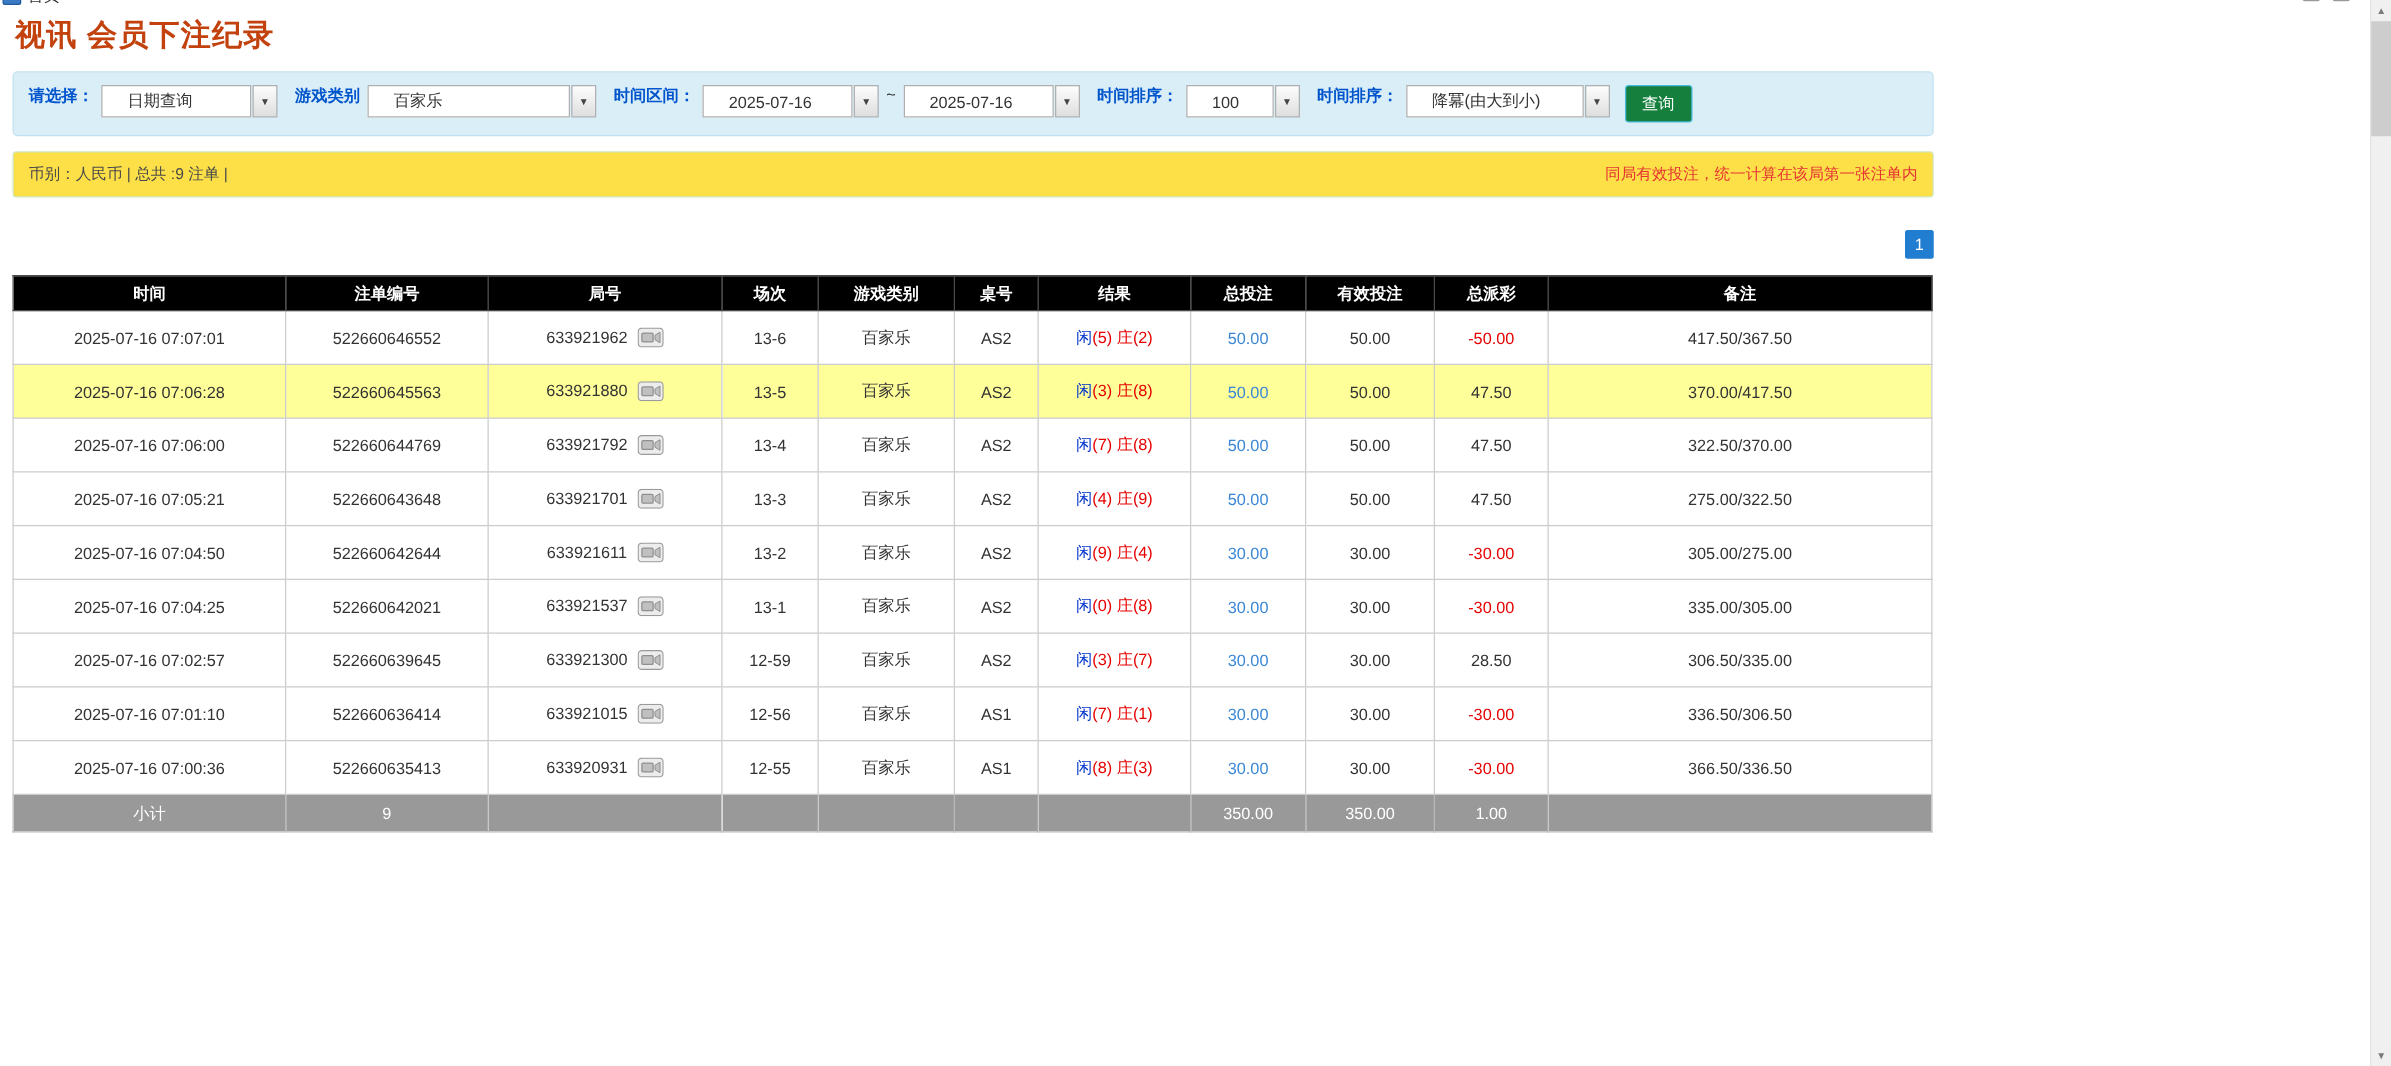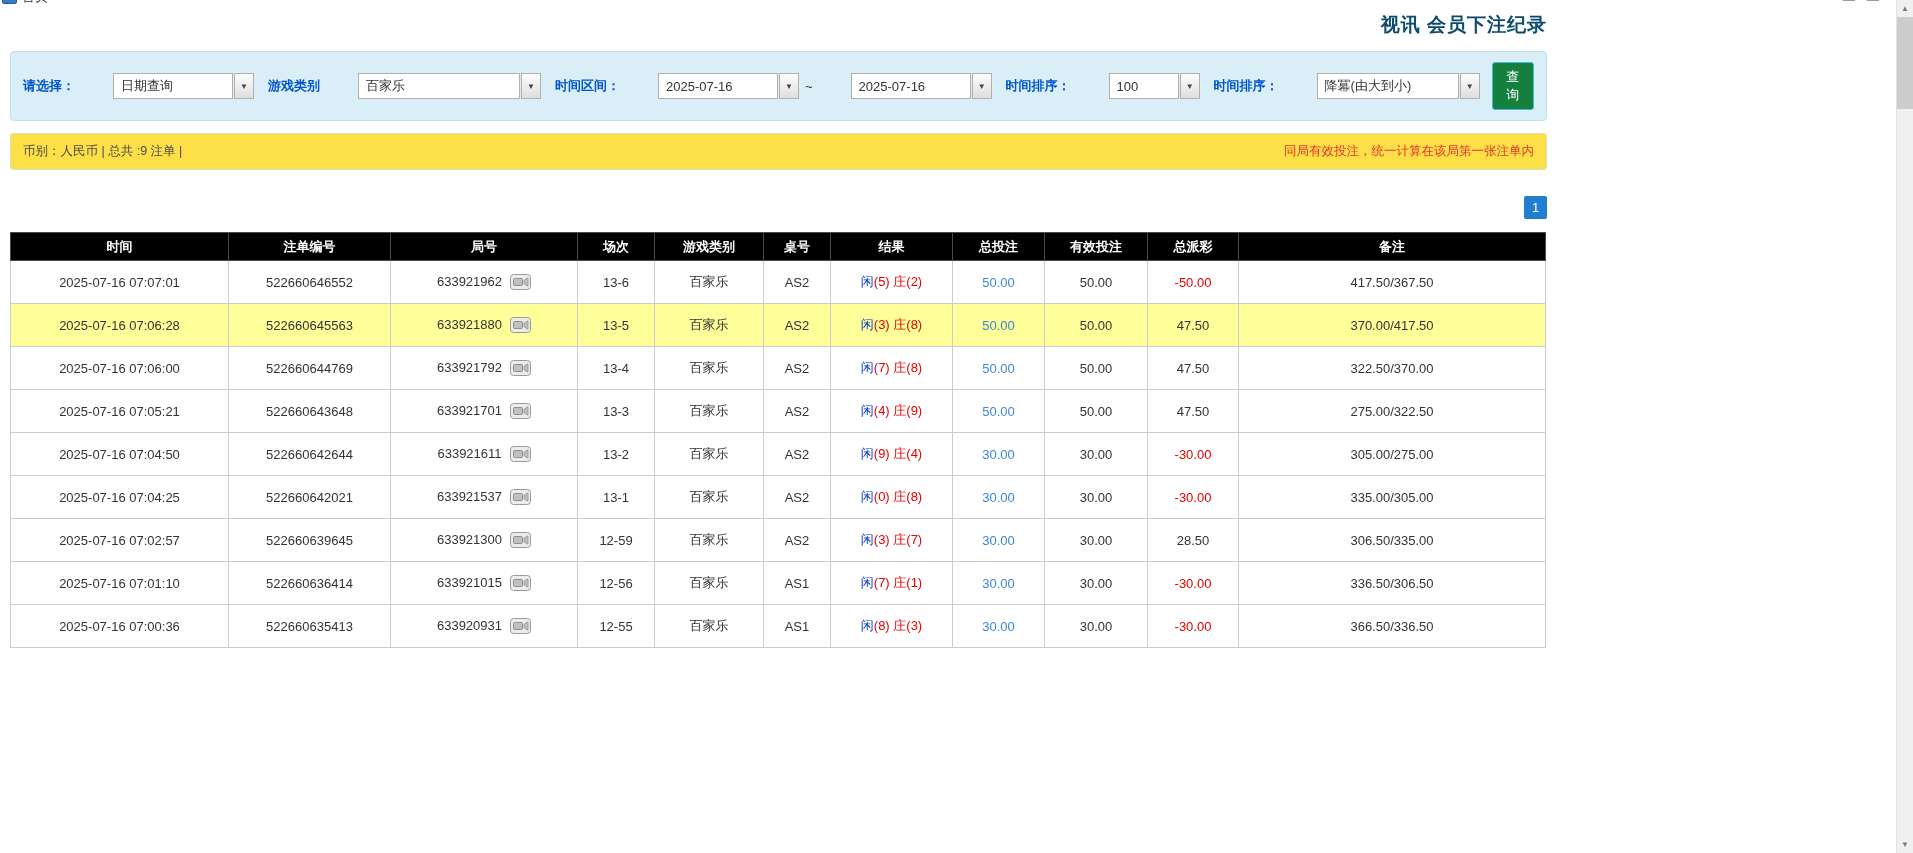--- a/index.html
+++ b/index.html
@@ -11,35 +11,35 @@
   }
   .content { width:1537px; margin-left:10px; }
 
   
   .topbar { height:10px; overflow:hidden; position:relative; width:1890px; }
   .topbar-left { position:absolute; top:-12px; left:2px; display:flex; align-items:center; gap:5px; font-size:13px; color:#333; }
   .win-icon { width:15px; height:13px; background:#3a79c3; border:1px solid #205a9c; border-radius:2px; }
   .topbar-right { position:absolute; top:-12px; right:10px; display:flex; align-items:center; gap:10px; }
   .tb-icon { width:14px; height:13px; background:#e3e3e3; border:1px solid #9a9a9a; border-radius:2px; }
 
-  .page-title { font-size:19px; font-weight:bold; color:#0c4a6e; margin:2px 0 13px 2px; letter-spacing:1px;text-align:right; }
+  .page-title { font-size:24px; font-weight:bold; color:#c2410c; margin:2px 0 13px 2px; letter-spacing:1px; }
 
   
   .filter-bar {
     background:#daeef8; border:1px solid #c2e1f0; border-radius:4px;
-    padding:10px 12px; display:flex; align-items:center; font-size:13px;
+    padding:10px 12px; display:flex; font-size:13px;
     width:1537px;
   }
   .flabel { color:#0055cc; font-weight:bold; white-space:nowrap; margin:0 6px 0 14px; }
   .flabel.first { margin-left:0; }
   .sep { margin:0 6px; color:#333; }
   .combo { display:inline-flex; height:26px; }
   .combo-input {
     height:26px; border:1px solid #b0b0b0; background:#fff; color:#333;
-    font-size:13px; font-family:"Liberation Sans",sans-serif; padding:0 7px; outline:none;margin-left:32px;
+    font-size:13px; font-family:"Liberation Sans",sans-serif; padding:0 20px; outline:none;
   }
   .combo-btn {
     width:20px; height:26px; margin-left:1px; border:1px solid #b0b0b0;
     background:linear-gradient(#fdfdfd,#dedede); color:#444; font-size:8px;
     display:flex; align-items:center; justify-content:center; padding:0; cursor:pointer;
   }
   .w-query { width:120px; } .w-game { width:162px; } .w-date { width:120px; }
   .w-size { width:70px; } .w-sort { width:142px; }
   .search-btn {
     margin-left:12px; background:#15803d; border:1px solid #46b8da; color:#fff;
@@ -323,20 +323,33 @@
           <td>百家乐</td>
           <td>AS1</td>
           <td class="result-cell"><b class="blue">闲</b><i class="red">(8)</i> <b class="red">庄</b><i class="red">(3)</i></td>
           <td class="blue-link">30.00</td>
           <td>30.00</td>
           <td class="neg">-30.00</td>
           <td>366.50/336.50</td>
         </tr>
       </tbody>
     <tfoot>
+      <tr>
+        <td>小计</td>
+        <td>9</td>
+        <td></td>
+        <td></td>
+        <td></td>
+        <td></td>
+        <td></td>
+        <td>350.00</td>
+        <td>350.00</td>
+        <td>1.00</td>
+        <td></td>
+      </tr>
     </tfoot>
   </table>
 </div>
 
 <div class="scrollbar">
   <div class="sb-arrow up">▲</div>
   <div class="sb-thumb"></div>
   <div class="sb-arrow down">▼</div>
 </div>
 

